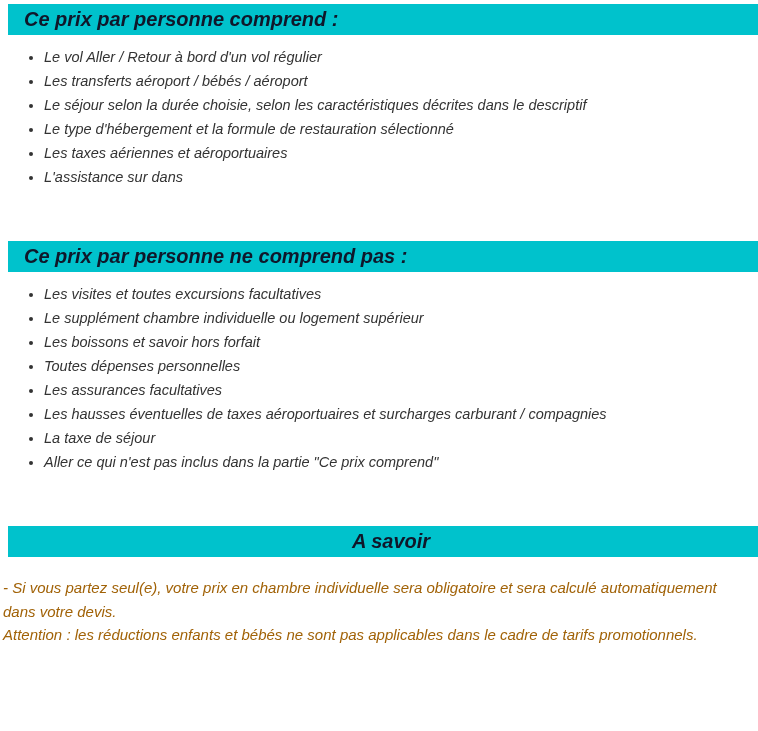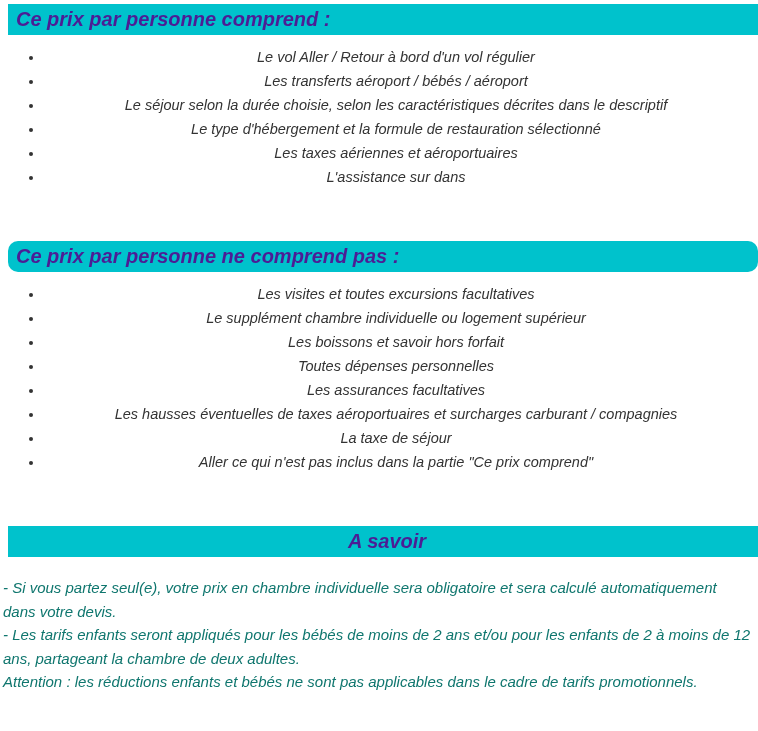--- a/index.html
+++ b/index.html
@@ -14,56 +14,55 @@
   }
   .page {
     width: 758px;
     height: 731px;
     position: relative;
   }
   .section-header {
     margin-left: 8px;
     margin-right: 0;
     background: #00c2cc;
-    color: #4c1d95;
+    color: #0f172a;
     font-style: italic;
     font-weight: bold;
     font-size: 20px;
     line-height: 31px;
     height: 31px;
-    padding-left: 8px;
+    padding-left: 16px;
     white-space: nowrap;
     overflow: hidden;
   }
   .header-1 { margin-top: 4px; }
-  .header-2 { margin-top: 56px; border-radius: 10px; }
+  .header-2 { margin-top: 56px; }
   .header-3 { margin-top: 56px; text-align: center; }
   ul.bullet-list {
     margin: 15px 0 0 0;
     padding: 0 10px 0 44px;
     list-style: disc;
-    text-align: center;
   }
   ul.bullet-list li {
     font-style: italic;
     font-size: 14.5px;
     color: #333333;
     line-height: 15px;
     margin-bottom: 9px;
   }
   .notes {
     margin-top: 19px;
     padding: 0 6px 0 3px;
   }
   .notes p {
     margin: 0;
     font-style: italic;
     font-size: 15px;
     line-height: 23.5px;
-    color: #0f766e;
+    color: #a16207;
   }
 </style>
 </head>
 <body>
 
 <div class="page">
 
   <div class="section-header header-1">
     <span>Ce prix par personne comprend :</span>
   </div>
@@ -91,17 +90,16 @@
     <li>La taxe de séjour</li>
     <li>Aller ce qui n'est pas inclus dans la partie "Ce prix comprend"</li>
   </ul>
 
   <div class="section-header header-3">
     <span>A savoir</span>
   </div>
 
   <div class="notes">
     <p>- Si vous partez seul(e), votre prix en chambre individuelle sera obligatoire et sera calculé automatiquement dans votre devis.</p>
-    <p>- Les tarifs enfants seront appliqués pour les bébés de moins de 2 ans et/ou pour les enfants de 2 à moins de 12 ans, partageant la chambre de deux adultes.</p>
     <p>Attention : les réductions enfants et bébés ne sont pas applicables dans le cadre de tarifs promotionnels.</p>
   </div>
 
 </div>
 
 </body></html>

